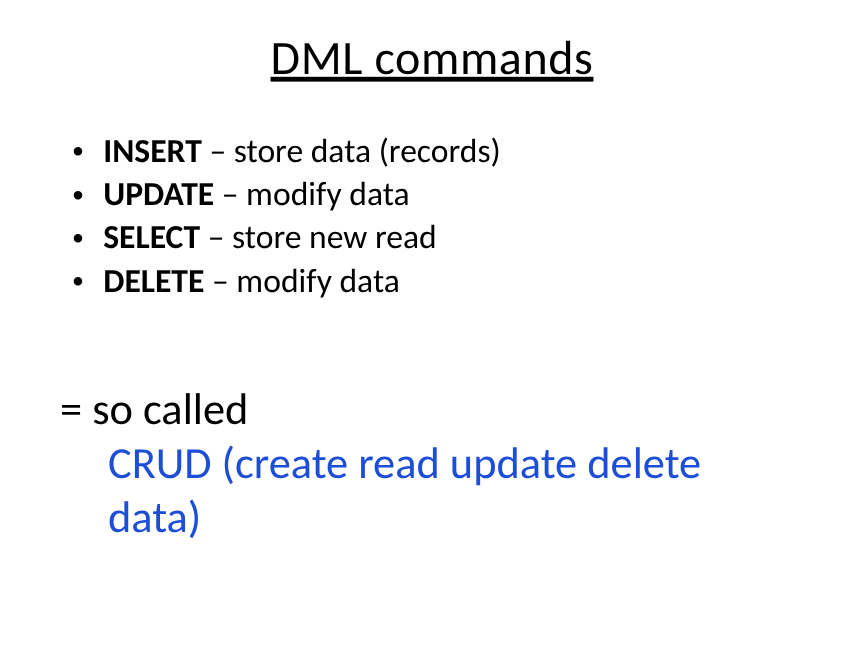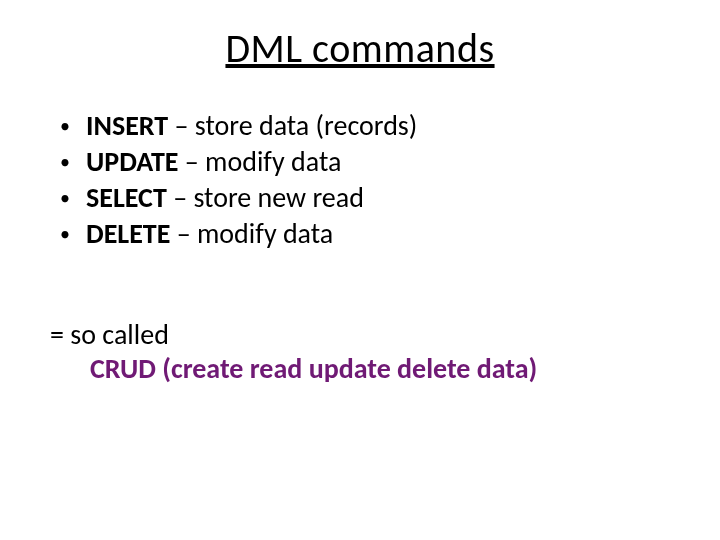--- a/index.html
+++ b/index.html
@@ -49,30 +49,29 @@
       padding-left: 2px;
     }
     .bullet-text {
       flex: 1;
     }
     .bold {
       font-weight: 700;
     }
     .footer-block {
       margin-top: 66px;
-      font-size: 28px;
+      font-size: 37px;
       line-height: 1.22;
     }
     .footer-line1 {
       margin-left: 0;
     }
     .footer-line2 {
       margin-left: 40px;
-      color: #701a75;
-      font-weight: bold;
+      color: #1d4ed8;
     }
   </style>
 </head>
 <body>
 
 <div class="slide">
   <h1 class="title">DML commands</h1>
 
   <ul class="bullets">
     <li>

